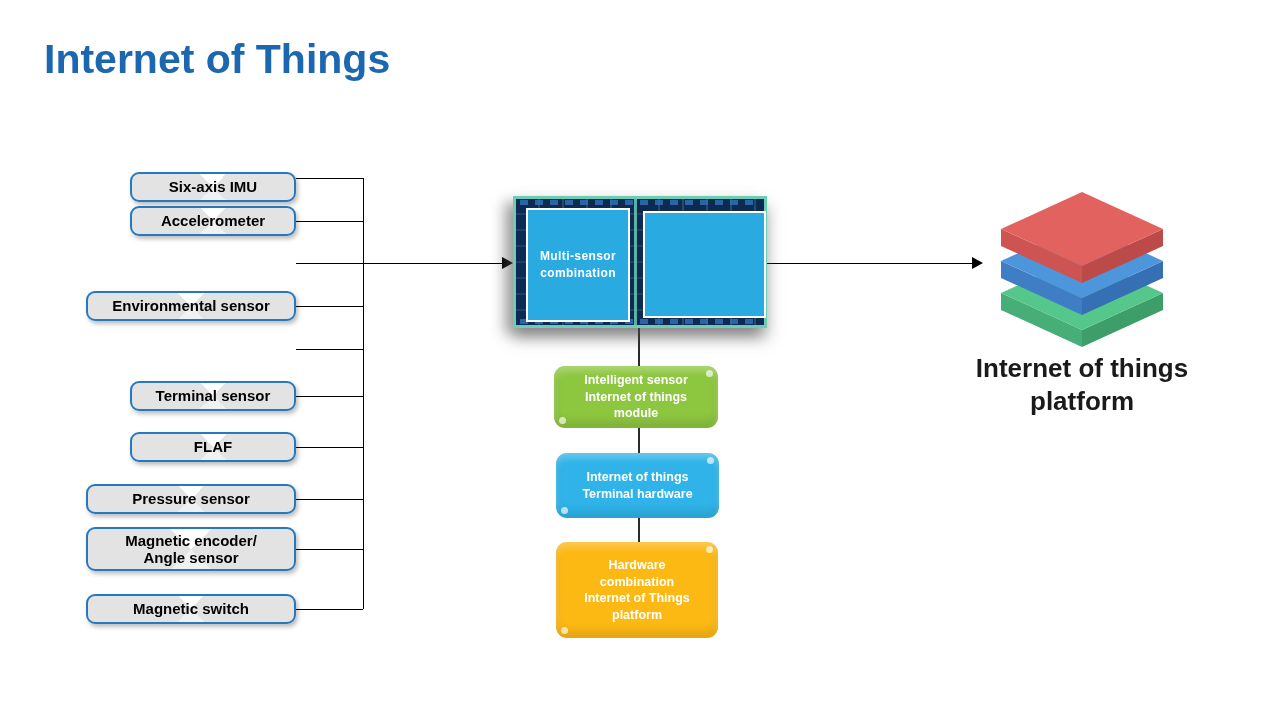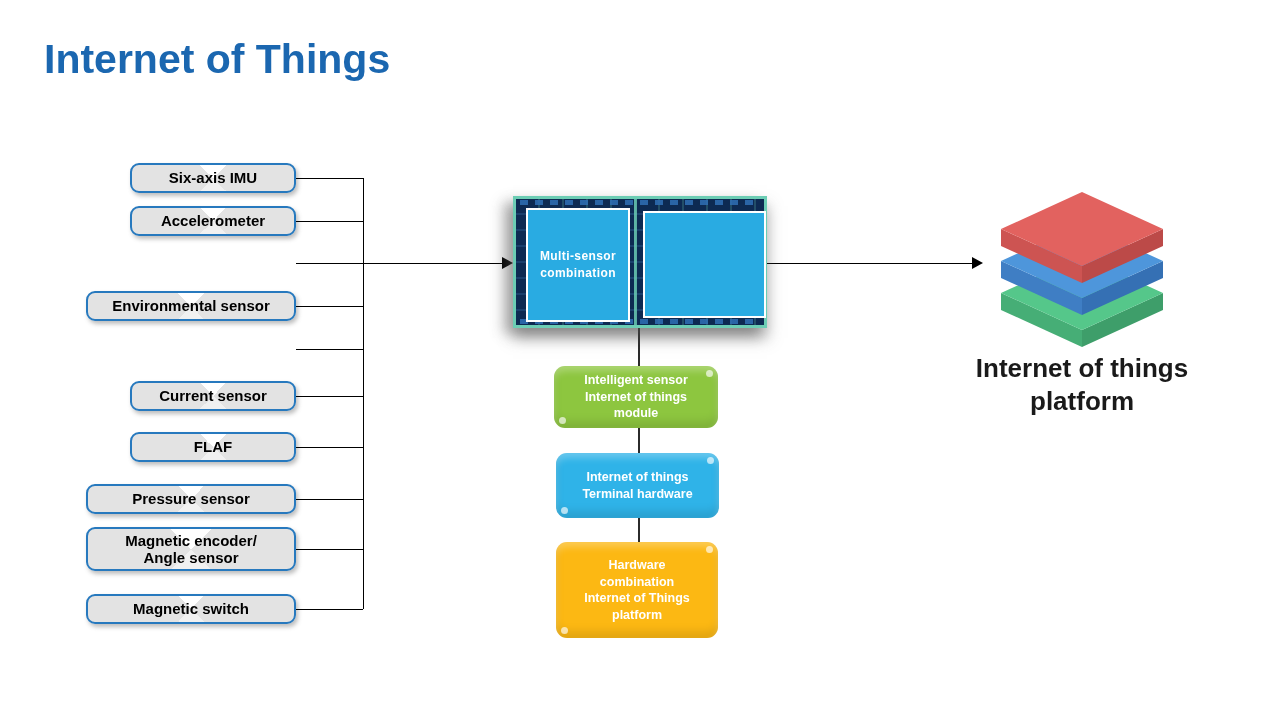--- a/index.html
+++ b/index.html
@@ -21,21 +21,21 @@
   .sensor-btn {
     position:absolute;
     border:2px solid #2779BE; border-radius:9px;
     background:conic-gradient(from 45deg, #e3e3e3 0deg 90deg, #f1f1f1 90deg 180deg,
                #e3e3e3 180deg 270deg, #ffffff 270deg 360deg);
     box-shadow:2px 3px 4px rgba(110,110,110,.45);
     display:flex; align-items:center; justify-content:center;
     color:#000; font-size:15px; font-weight:600; text-align:center;
     line-height:1.15; white-space:pre-line;
   }
-  .s0 { left:130px; top:163px; width:166px; height:30px; }
+  .s0 { left:130px; top:172px; width:166px; height:30px; }
   .s1 { left:130px; top:206px; width:166px; height:30px; }
   .s2 { left:130px; top:248px; width:166px; height:30px; }
   .s3 { left:86px;  top:291px; width:210px; height:30px; }
   .s4 { left:130px; top:334px; width:166px; height:30px; }
   .s5 { left:130px; top:381px; width:166px; height:30px; }
   .s6 { left:130px; top:432px; width:166px; height:30px; }
   .s7 { left:86px;  top:484px; width:210px; height:30px; }
   .s8 { left:86px;  top:527px; width:210px; height:44px; }
   .s9 { left:86px;  top:594px; width:210px; height:30px; }
 
@@ -131,21 +131,21 @@
 </head>
 <body>
 
 <div class="canvas">
 
   <h1 class="page-title">Internet of Things</h1>
 
   <div class="sensor-btn s0"><span>Six-axis IMU</span></div>
   <div class="sensor-btn s1"><span>Accelerometer</span></div>
   <div class="sensor-btn s3"><span>Environmental sensor</span></div>
-  <div class="sensor-btn s5"><span>Current sensor</span></div>
+  <div class="sensor-btn s5"><span>Terminal sensor</span></div>
   <div class="sensor-btn s6"><span>FLAF</span></div>
   <div class="sensor-btn s7"><span>Pressure sensor</span></div>
   <div class="sensor-btn s8"><span>Magnetic encoder/
 Angle sensor</span></div>
   <div class="sensor-btn s9"><span>Magnetic switch</span></div>
 
   <div class="hl hl0"></div>
   <div class="hl hl1"></div>
   <div class="hl hl2"></div>
   <div class="hl hl3"></div>

